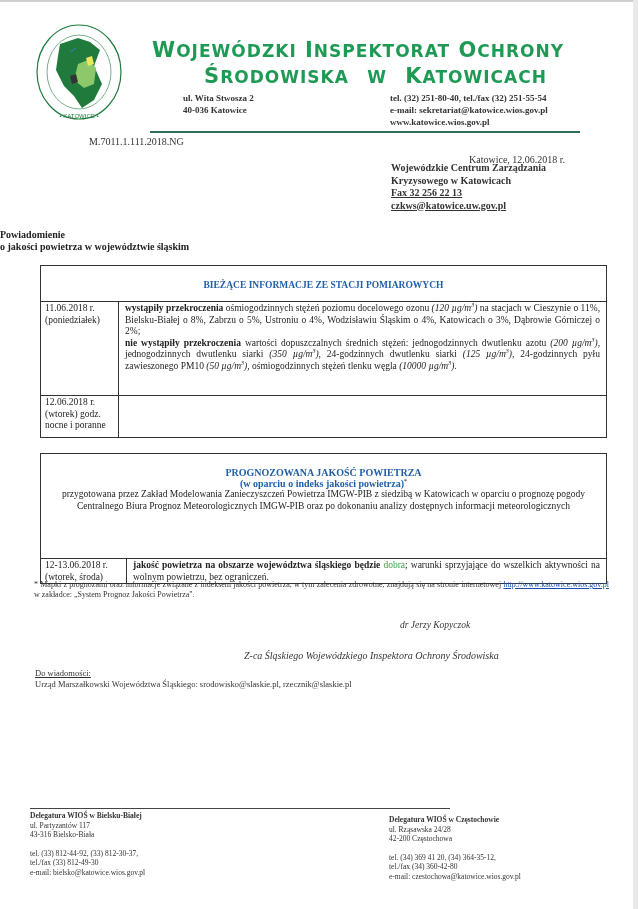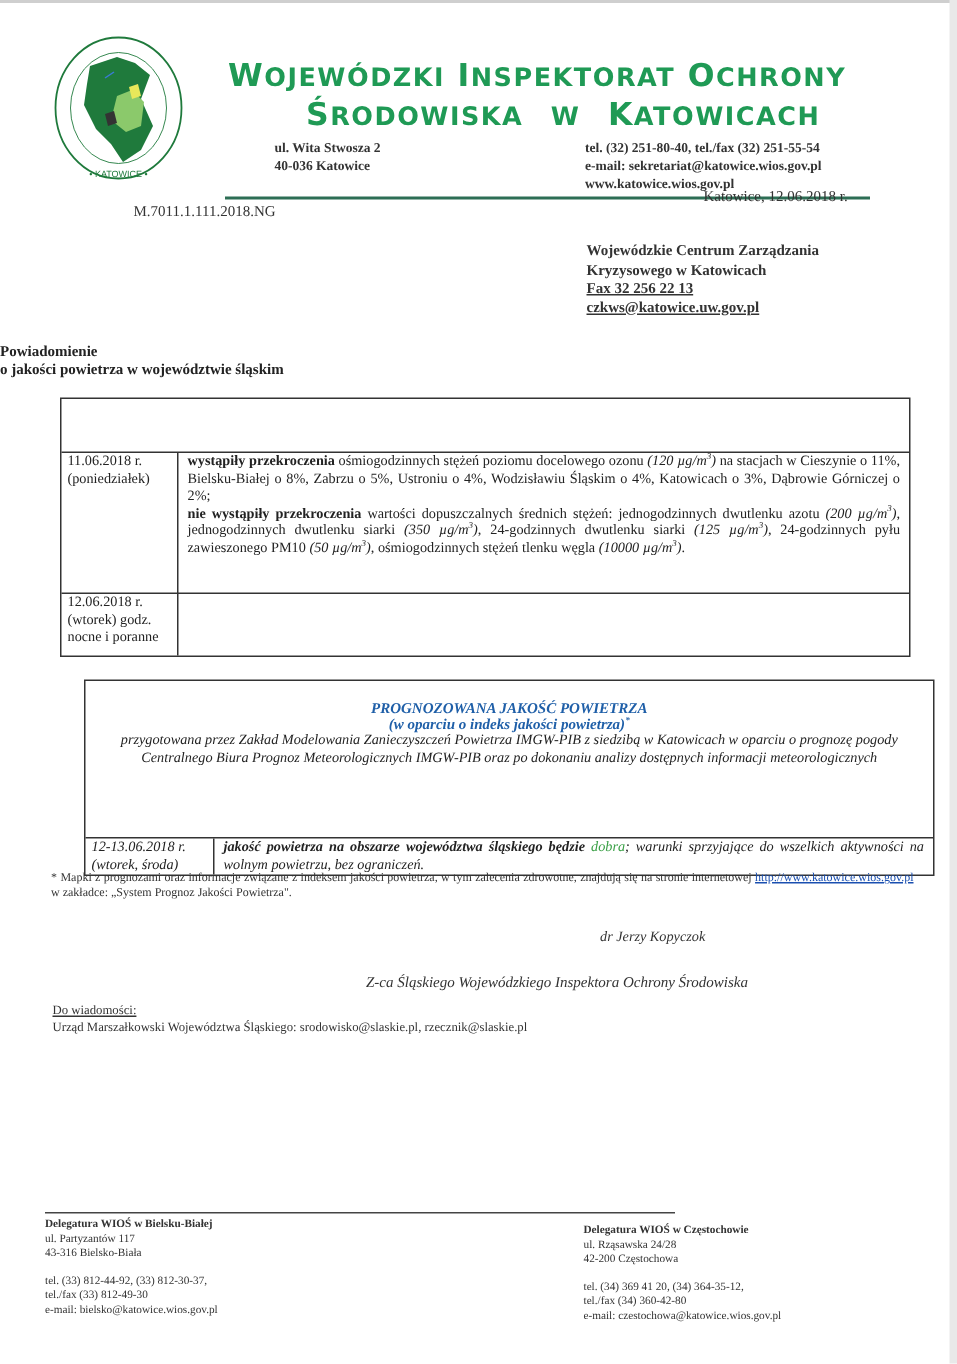--- a/index.html
+++ b/index.html
@@ -14,42 +14,42 @@
   .title1, .title2 { font-family: "DejaVu Sans", sans-serif; font-weight: bold;
       color: #1f9a55; letter-spacing: 1px; white-space: nowrap; }
   .title1 { left: 152px; top: 38px; font-size: 21px; }
   .title2 { left: 204px; top: 64px; font-size: 21px; word-spacing: 10px; }
   .title1 .sc, .title2 .sc { font-size: 17px; }
   .addr { left: 183px; top: 92px; font-size: 9px; font-weight: bold; line-height: 12px; color: #333; }
   .contact { left: 390px; top: 92px; font-size: 9px; font-weight: bold; line-height: 12px; color: #333; }
   .hdr-rule { left: 150px; top: 131px; width: 430px; height: 2px; background: #2d6e55; }
 
   .ref { left: 43px; top: 136px; font-size: 10px; color: #333; margin-left: 46px; }
-  .date { left: 469px; top: 126px; font-size: 10px; color: #333; }
+  .date { left: 469px; top: 154px; font-size: 10px; color: #333; }
 
   .recipient { left: 391px; top: 162px; font-size: 10px; font-weight: bold; line-height: 12.5px; color: #333; }
   .recipient .u { text-decoration: underline; }
 
   .notice { left: 0; width: 638px; font-size: 10px; font-weight: bold; line-height: 12px; }
   .notice.a { top: 229px; }
   .notice.b { top: 241px; }
 
   
   .box { border: 1px solid #333; background: #fff; }
   .box1 { left: 40px; top: 265px; width: 565px; height: 171px; }
   .box-title { text-align: center; color: #1f5fa8; font-weight: bold; font-size: 9.5px; }
   .row { position: absolute; left: 0; right: 0; border-top: 1px solid #333; font-size: 9.5px; line-height: 11.5px; }
   .cell-date { position: absolute; left: 0; width: 78px; top: 0; bottom: 0; padding: 1px 0 0 4px;
                border-right: 1px solid #333; box-sizing: border-box; }
   .cell-text { position: absolute; left: 84px; right: 6px; top: 1px; text-align: justify; }
   .b { font-weight: bold; }
   .i { font-style: italic; }
   sup { font-size: 6px; line-height: 0; }
 
-  .box2 { left: 56px; top: 453px; width: 565px; height: 129px; font-style: italic; }
+  .box2 { left: 40px; top: 453px; width: 565px; height: 129px; }
   .fc-title { text-align: center; color: #1f5fa8; font-weight: bold; font-size: 10px; line-height: 11px; }
   .fc-body { text-align: center; font-size: 9.5px; line-height: 11.5px; padding: 0 6px; }
   .good { color: #3aa046; font-weight: normal; }
 
   .footnote { left: 34px; top: 580px; width: 575px; font-size: 8px; line-height: 10px; color: #333; text-align: justify; }
   .link { color: #1a4fb0; text-decoration: underline; }
 
   .sign1 { left: 400px; top: 620px; font-size: 9.5px; font-style: italic; color: #333; }
   .sign2 { left: 244px; top: 650px; font-size: 10px; font-style: italic; color: #333; }
 
@@ -110,20 +110,21 @@
   <div>Wojewódzkie Centrum Zarządzania</div>
   <div>Kryzysowego w Katowicach</div>
   <div class="u">Fax 32 256 22 13</div>
   <div class="u">czkws@katowice.uw.gov.pl</div>
 </div>
 
 <div class="abs notice a">Powiadomienie</div>
 <div class="abs notice b">o jakości powietrza w województwie śląskim</div>
 
 <div class="abs box box1">
+  <div class="box-title" style="position:absolute;left:0;right:0;top:14px;">BIEŻĄCE INFORMACJE ZE STACJI POMIAROWYCH</div>
   <div class="row" style="top:35px;height:94px;">
     <div class="cell-date">
       <div>11.06.2018 r.</div>
       <div>(poniedziałek)</div>
     </div>
     <div class="cell-text">
       <span class="b">wystąpiły przekroczenia</span><span> ośmiogodzinnych stężeń poziomu docelowego ozonu </span><span class="i"><span>(120 µg/m</span><sup>3</sup>)</span><span> na stacjach w Cieszynie o 11%, Bielsku-Białej o 8%, Zabrzu o 5%, Ustroniu o 4%, Wodzisławiu Śląskim o 4%, Katowicach o 3%, Dąbrowie Górniczej o 2%;</span><br>
       <span class="b">nie wystąpiły przekroczenia</span><span> wartości dopuszczalnych średnich stężeń: jednogodzinnych dwutlenku azotu </span><span class="i"><span>(200 µg/m</span><sup>3</sup>)</span><span>, jednogodzinnych dwutlenku siarki </span><span class="i"><span>(350 µg/m</span><sup>3</sup>)</span><span>, 24-godzinnych dwutlenku siarki </span><span class="i"><span>(125 µg/m</span><sup>3</sup>)</span><span>, 24-godzinnych pyłu zawieszonego PM10 </span><span class="i"><span>(50 µg/m</span><sup>3</sup>)</span><span>, ośmiogodzinnych stężeń tlenku węgla </span><span class="i"><span>(10000 µg/m</span><sup>3</sup>)</span><span>.</span>
     </div>
   </div>

